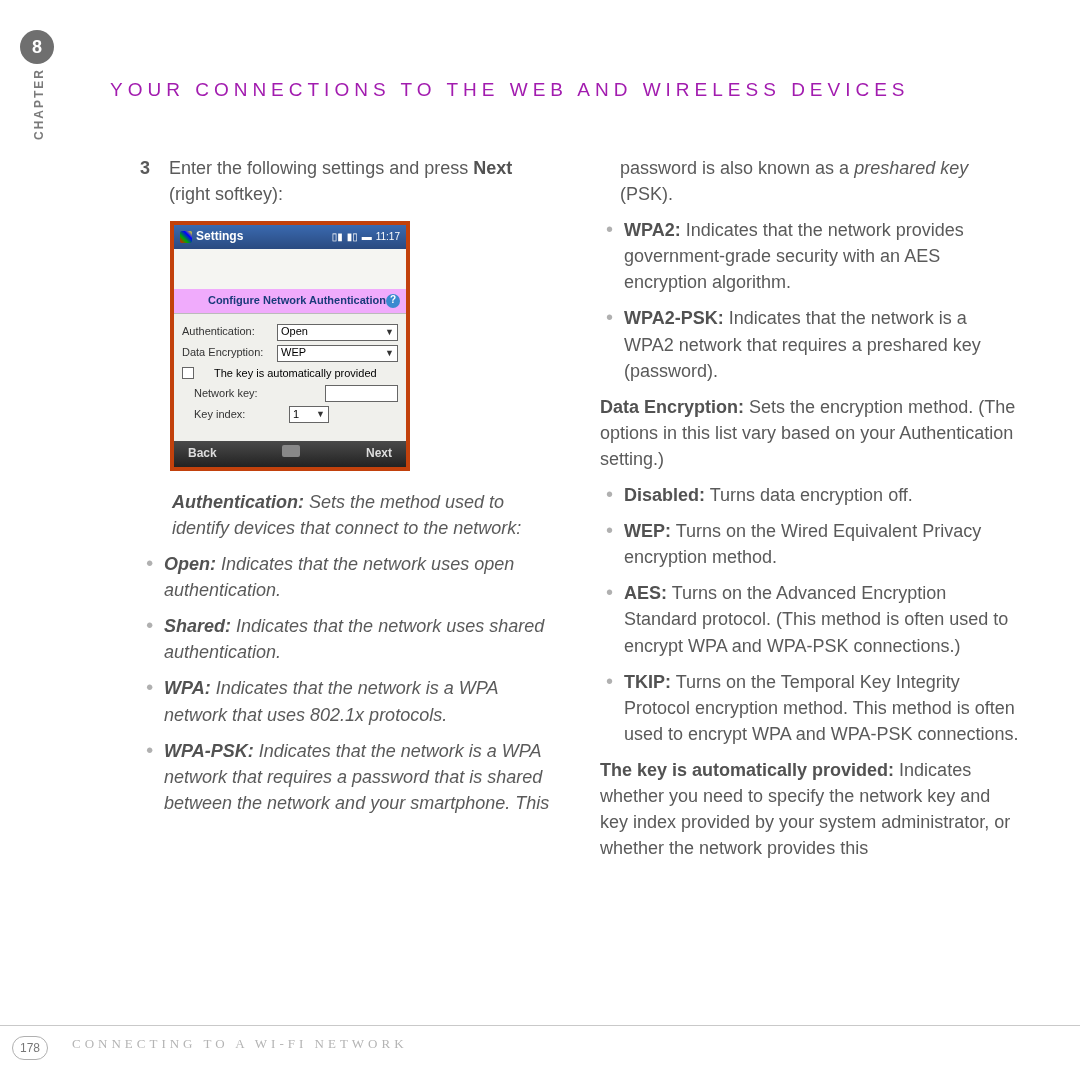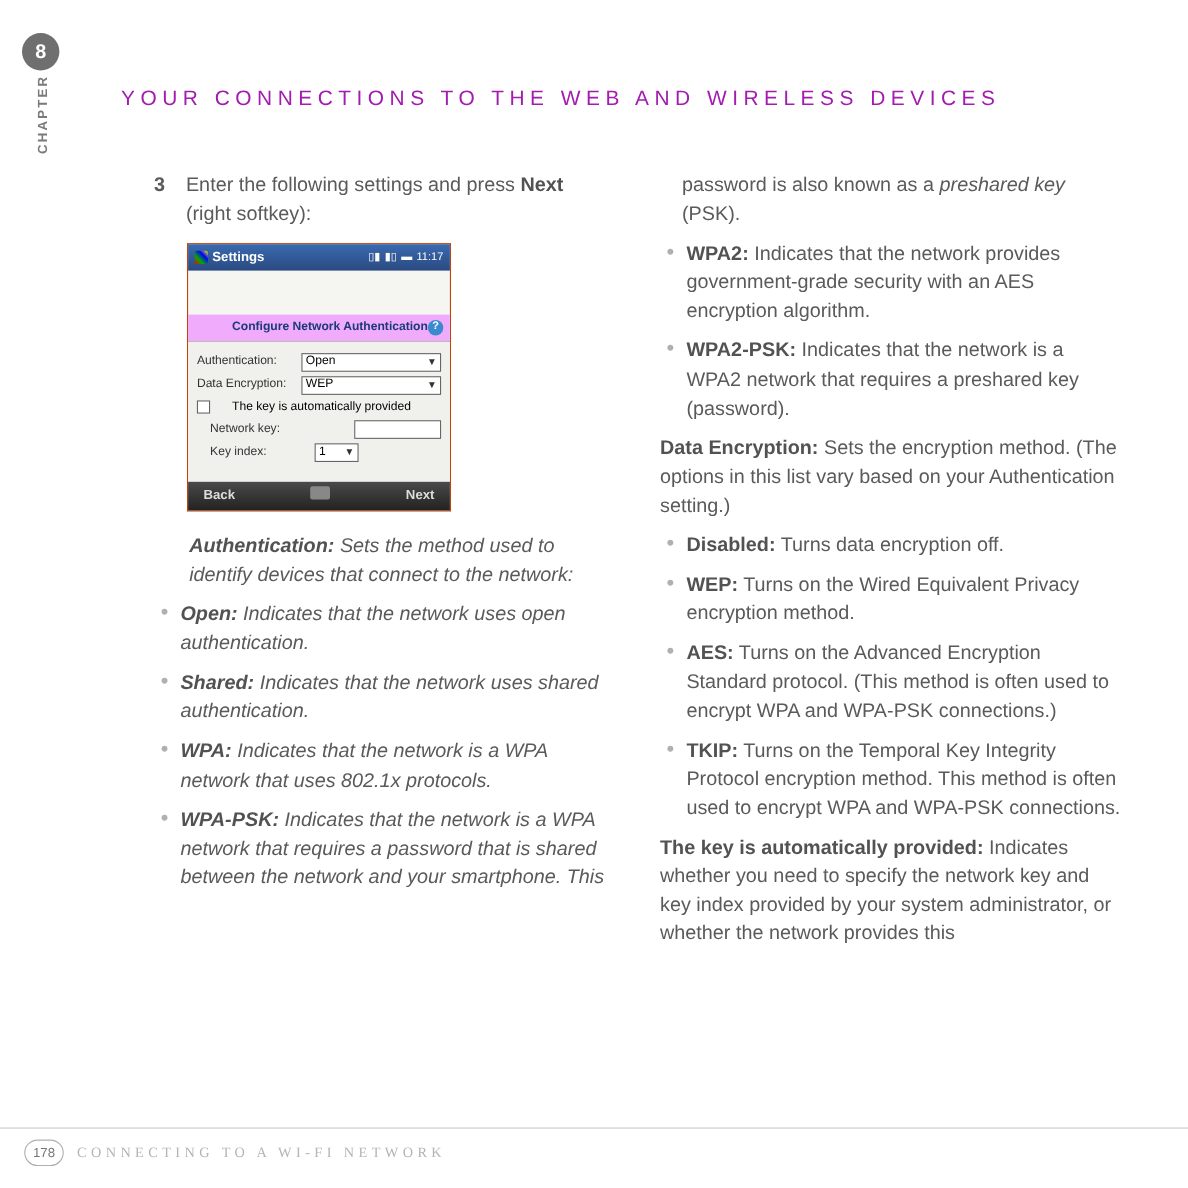--- a/index.html
+++ b/index.html
@@ -69,21 +69,21 @@
   }
   .step-body {
     display: inline-block;
     width: 380px;
     vertical-align: top;
   }
   b { color: #525252; font-weight: bold; }
   .screenshot {
     margin: 14px 0 18px 30px;
     width: 240px;
-    border: 1px solid #c2410c;
+    border: 4px solid #c2410c;
     background: #f5f5f2;
     font-family: Tahoma, sans-serif;
     font-size: 11px;
     color: #000;
   }
   .ss-titlebar {
     background: linear-gradient(#3a6ab0, #2a4a80);
     color: #fff;
     padding: 3px 6px;
     display: flex;
@@ -143,23 +143,23 @@
   .footer {
     position: absolute;
     left: 0;
     bottom: 20px;
     width: 100%;
     border-top: 1px solid #c9c9c9;
     padding-top: 10px;
   }
   .footer-inner {
     display: flex;
-    align-items: center;
-    gap: 12px;
-    padding-left: 22px;
+    align-items: flex-start;
+    gap: 24px;
+    padding-left: 12px;
   }
   .page-num {
     width: 36px;
     height: 24px;
     border: 1px solid #b0b0b0;
     border-radius: 12px;
     display: flex;
     align-items: center;
     justify-content: center;
     font-size: 12px;

